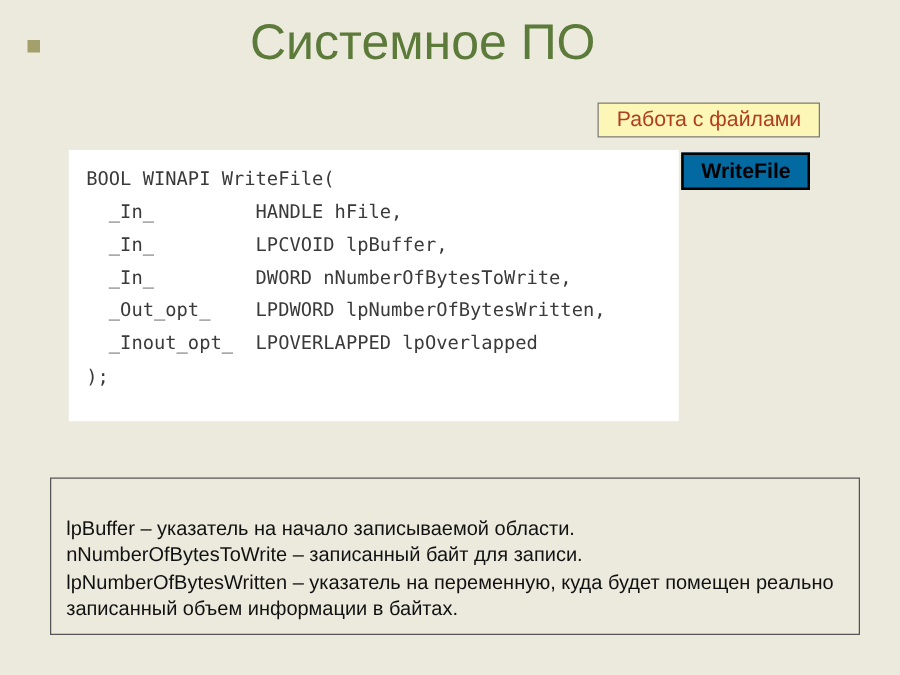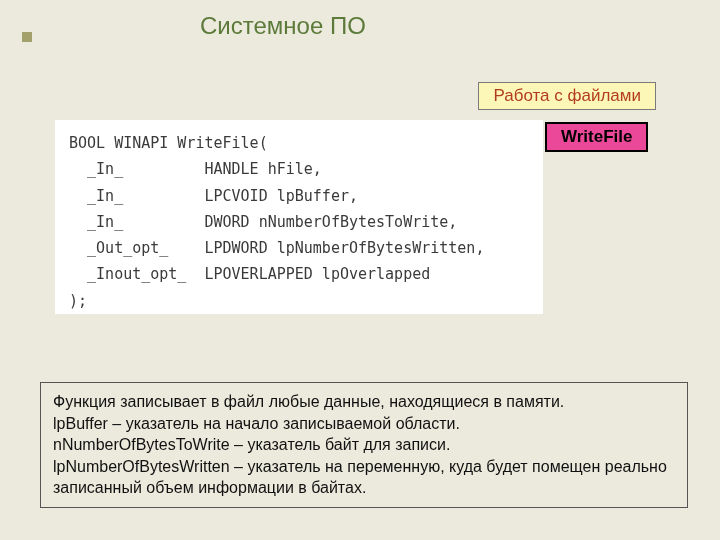--- a/index.html
+++ b/index.html
@@ -17,51 +17,51 @@
     left: 22px;
     top: 32px;
     width: 10px;
     height: 10px;
     background: #a4a06b;
   }
   .title {
     position: absolute;
     left: 200px;
     top: 12px;
-    font-size: 24px;
+    font-size: 40px;
     color: #5c7a3a;
     font-family: Arial, sans-serif;
   }
   .tag-yellow {
     position: absolute;
     right: 64px;
     top: 82px;
     background: #fcf7b6;
     color: #b23c1e;
     border: 1px solid #7a7a7a;
     padding: 3px 14px;
     font-size: 17px;
   }
   .tag-white {
     position: absolute;
     left: 545px;
     top: 122px;
-    background: #ec4899;
+    background: #0369a1;
     border: 2px solid #000;
     padding: 3px 14px;
     font-weight: bold;
     font-size: 17px;
   }
   .code-box {
     position: absolute;
     left: 55px;
     top: 120px;
     width: 460px;
     background: #ffffff;
-    padding: 10px 14px 0 14px;
+    padding: 10px 14px 23px 14px;
     font-family: Consolas, monospace;
     font-size: 15px;
     line-height: 1.75;
     color: #3a3a3a;
     white-space: pre;
   }
   .desc-box {
     position: absolute;
     left: 40px;
     top: 382px;
@@ -88,17 +88,17 @@
 
 <div class="code-box">BOOL WINAPI WriteFile(
   _In_         HANDLE hFile,
   _In_         LPCVOID lpBuffer,
   _In_         DWORD nNumberOfBytesToWrite,
   _Out_opt_    LPDWORD lpNumberOfBytesWritten,
   _Inout_opt_  LPOVERLAPPED lpOverlapped
 );</div>
 
 <div class="desc-box">
-  <span>Функция записывает в файл любые данные, находящиеся в памяти.</span><br>
+  <br>
   <b>lpBuffer</b><span> – указатель на начало записываемой области.</span><br>
-  <b>nNumberOfBytesToWrite</b><span> – указатель байт для записи.</span><br>
+  <b>nNumberOfBytesToWrite</b><span> – записанный байт для записи.</span><br>
   <b>lpNumberOfBytesWritten</b><span> – указатель на переменную, куда будет помещен реально записанный объем информации в байтах.</span>
 </div>
 
 </body></html>

